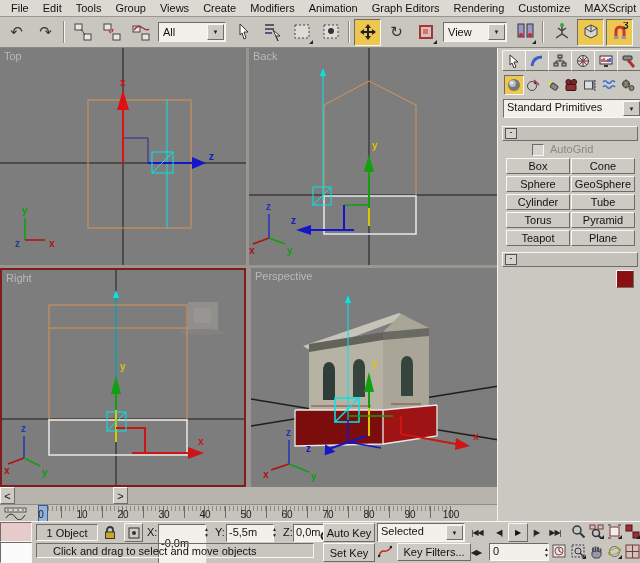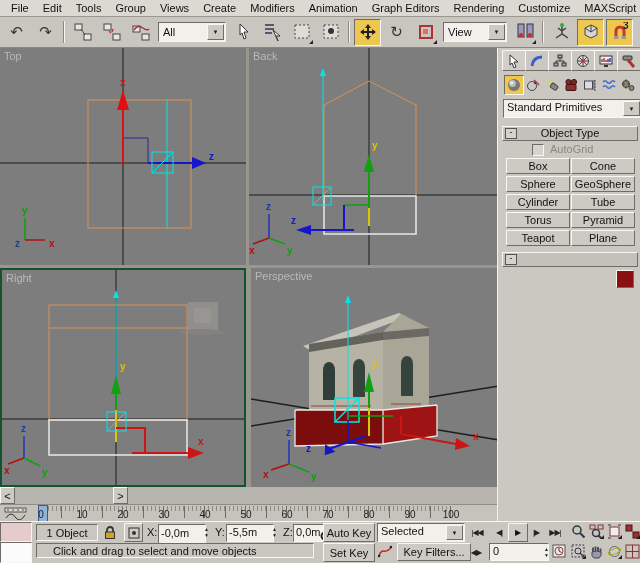--- a/index.html
+++ b/index.html
@@ -22,21 +22,21 @@
   .tbtn.on{background:#eec84e;border-color:#6f6c67 #f8f7f4 #f8f7f4 #6f6c67}
   .tsep{width:0;height:22px;border-left:1px solid #8a8781;border-right:1px solid #f6f5f1;margin:0 3px;flex:0 0 auto}
   .tdd{height:18px;background:#f1f0ea;border:1px solid;border-color:#6f6c67 #f8f7f4 #f8f7f4 #6f6c67;
        display:flex;align-items:center;position:relative;padding-left:4px;margin:0 3px;flex:0 0 auto}
   .ddarr{position:absolute;right:1px;top:1px;bottom:1px;width:15px;background:#cdcac4;
          border:1px solid;border-color:#f8f7f4 #6f6c67 #6f6c67 #f8f7f4;display:flex;align-items:center;justify-content:center;font-size:6px;color:#222}
   .fly:after{content:"";position:absolute;right:1px;bottom:1px;border-left:4px solid transparent;border-bottom:4px solid #222}
   
   #vparea{left:0;top:48px;width:497px;height:530px;background:#99968f}
   .vp{position:absolute;background:#7d7d7d;overflow:hidden}
-  .vp.on{border:2px solid #14532d}
+  .vp.on{border:2px solid #7f1d1d}
   .vplabel{position:absolute;left:4px;top:2px;color:#b9b9b9;z-index:3}
   .vp svg{position:absolute;left:0;top:0}
   svg text{font-family:"Liberation Sans",sans-serif;font-size:10px;font-weight:bold}
   
   #tslider{left:0;top:487px;width:497px;height:17px;background:#b7b4ae}
   #ruler{left:0;top:504px;width:497px;height:17px;background:#c6c3bd;border-top:1px solid #8f8c86;box-sizing:border-box}
   #ticks{position:absolute;left:32px;top:0;width:460px;height:16px;
      background:
        repeating-linear-gradient(90deg,#6e6c66 0 1px,transparent 1px 20.5px) 8px 1px/414px 12px no-repeat,
        repeating-linear-gradient(90deg,#8d8a84 0 1px,transparent 1px 4.1px) 8px 1px/414px 5px no-repeat}
@@ -385,21 +385,21 @@
       </svg>
   </div>
   <div class="abs ctr raised" style="left:124px;top:523px;width:17px;height:17px">
     <svg width="12" height="12">
         <rect x="1" y="1" width="10" height="10" fill="none" stroke="#333"></rect>
         <circle cx="6" cy="6" r="2" fill="#333"></circle>
       </svg>
   </div>
 
   <span class="abs lab" style="left:147px;top:526px">X:</span>
-  <div class="abs field" style="left:158px;top:524px;width:42px;height:14px;padding:2px 2px">-0,0m</div>
+  <div class="abs field" style="left:158px;top:524px;width:42px;height:14px;padding:12px 2px">-0,0m</div>
   <div class="abs ctr" style="left:202px;top:524px;width:9px;height:16px;flex-direction:column;font-size:5px;color:#222">
       <span>▲</span>
       <span>▼</span>
     </div>
 
   <span class="abs lab" style="left:215px;top:526px">Y:</span>
   <div class="abs field" style="left:226px;top:524px;width:42px;height:14px;padding:1px 2px">-5,5m</div>
   <div class="abs ctr" style="left:270px;top:524px;width:9px;height:16px;flex-direction:column;font-size:5px;color:#222">
       <span>▲</span>
       <span>▼</span>
@@ -593,21 +593,20 @@
         </svg>
       </div>
 
     <div class="abs field" style="left:5px;top:51px;width:131px;height:15px;padding:1px 3px">
       <span>Standard Primitives</span>
       <span class="ddarr">▼</span>
     </div>
 
     <div class="rollhead" style="top:78px">
       <span class="minus">-</span>
-      <div class="ttl">Object Type</div>
     </div>
     <div class="abs" style="left:34px;top:95px;width:100px;height:12px">
       <span class="abs sunk" style="left:0;top:1px;width:10px;height:10px;background:#d6d3cd"></span>
       <span class="abs lab" style="left:18px;top:0;color:#8b887f">AutoGrid</span>
     </div>
     <div class="obtn raised" style="left:8px;top:110px">Box</div>
     <div class="obtn raised" style="left:73px;top:110px">Cone</div>
     <div class="obtn raised" style="left:8px;top:128px">Sphere</div>
     <div class="obtn raised" style="left:73px;top:128px">GeoSphere</div>
     <div class="obtn raised" style="left:8px;top:146px">Cylinder</div>

